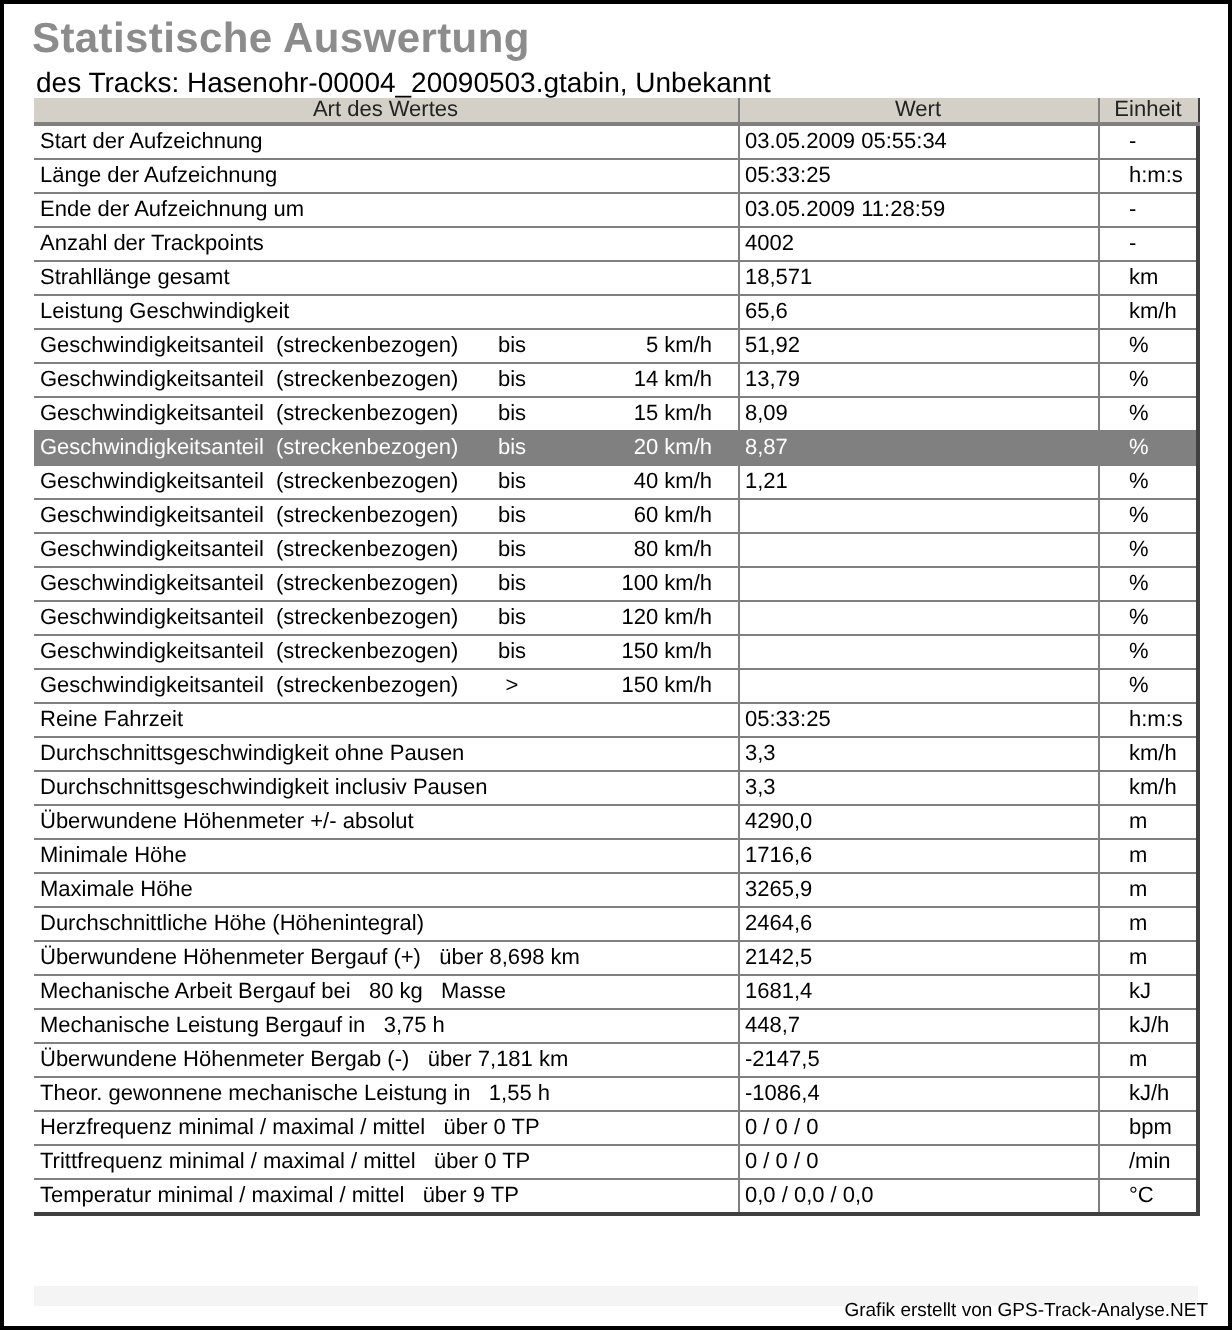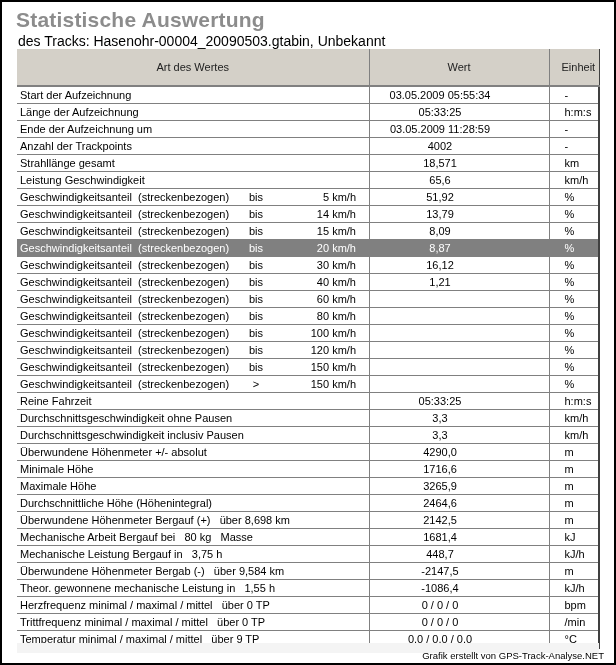--- a/index.html
+++ b/index.html
@@ -9,26 +9,26 @@
            border: 2px solid #000; background: #fff; }
   .title { position: absolute; left: 14px; top: 6px; font-size: 21px; font-weight: bold;
            color: #8c8c8c; letter-spacing: 0.2px; }
   .subtitle { position: absolute; left: 16px; top: 31px; font-size: 14px; color: #000; }
   .tbl { position: absolute; left: 15px; top: 47px; width: 582px; border-collapse: collapse;
          font-size: 11px; color: #000; table-layout: fixed; }
   .tbl col.c1 { width: 352px; }
   .tbl col.c2 { width: 180px; }
   .tbl col.c3 { width: 50px; }
   .tbl thead th { background: #d4d0c8; font-weight: normal; height: 12px; line-height: 12px;
-                  padding: 12px; border-bottom: 2px solid #808080; border-right: 1px solid #808080;
+                  padding: 0; border-bottom: 2px solid #808080; border-right: 1px solid #808080;
                   color: #222; font-size: 11px; overflow: hidden; margin-top: 43px; }
   .tbl thead th:last-child { border-right: 1px solid #404040; }
   .tbl td { height: 16px; padding: 0 3px; border-bottom: 1px solid #808080;
             white-space: pre; overflow: hidden; }
-  .tbl td.val { text-align: center; padding-right: 41px; border-left: 1px solid #808080;
+  .tbl td.val { text-align: left; padding-right: 41px; border-left: 1px solid #808080;
                 border-right: 1px solid #808080; }
   .tbl td.unit { padding-left: 15px; border-right: 2px solid #404040; }
   .tbl tr.sel td { background: #808080; color: #fff; }
   .tbl tr:last-child td { border-bottom: 2px solid #404040; }
   .lbl-main { display: inline-block; width: 224px; }
   .lbl-op { display: inline-block; width: 24px; text-align: center; }
   .lbl-speed { display: inline-block; width: 48px; text-align: right; margin-left: 40px; }
   .footer-strip { position: absolute; left: 15px; top: 641px; width: 582px; height: 10px;
                   background: #f4f4f4; }
   .credit { position: absolute; right: 10px; top: 648px; font-size: 9.5px; color: #000; }
@@ -98,25 +98,20 @@
           <td><span class="lbl-main">Geschwindigkeitsanteil  (streckenbezogen)</span><span class="lbl-op">bis</span><span class="lbl-speed">15 km/h</span></td>
           <td class="val">8,09</td>
           <td class="unit">%</td>
         </tr>
         <tr class="sel">
           <td><span class="lbl-main">Geschwindigkeitsanteil  (streckenbezogen)</span><span class="lbl-op">bis</span><span class="lbl-speed">20 km/h</span></td>
           <td class="val">8,87</td>
           <td class="unit">%</td>
         </tr>
         <tr>
-          <td><span class="lbl-main">Geschwindigkeitsanteil  (streckenbezogen)</span><span class="lbl-op">bis</span><span class="lbl-speed">30 km/h</span></td>
-          <td class="val">16,12</td>
-          <td class="unit">%</td>
-        </tr>
-        <tr>
           <td><span class="lbl-main">Geschwindigkeitsanteil  (streckenbezogen)</span><span class="lbl-op">bis</span><span class="lbl-speed">40 km/h</span></td>
           <td class="val">1,21</td>
           <td class="unit">%</td>
         </tr>
         <tr>
           <td><span class="lbl-main">Geschwindigkeitsanteil  (streckenbezogen)</span><span class="lbl-op">bis</span><span class="lbl-speed">60 km/h</span></td>
           <td class="val"></td>
           <td class="unit">%</td>
         </tr>
         <tr>
@@ -188,21 +183,21 @@
           <td>Mechanische Arbeit Bergauf bei   80 kg   Masse</td>
           <td class="val">1681,4</td>
           <td class="unit">kJ</td>
         </tr>
         <tr>
           <td>Mechanische Leistung Bergauf in   3,75 h</td>
           <td class="val">448,7</td>
           <td class="unit">kJ/h</td>
         </tr>
         <tr>
-          <td>Überwundene Höhenmeter Bergab (-)   über 9,584 km</td>
+          <td>Überwundene Höhenmeter Bergab (-)   über 7,181 km</td>
           <td class="val">-2147,5</td>
           <td class="unit">m</td>
         </tr>
         <tr>
           <td>Theor. gewonnene mechanische Leistung in   1,55 h</td>
           <td class="val">-1086,4</td>
           <td class="unit">kJ/h</td>
         </tr>
         <tr>
           <td>Herzfrequenz minimal / maximal / mittel   über 0 TP</td>

